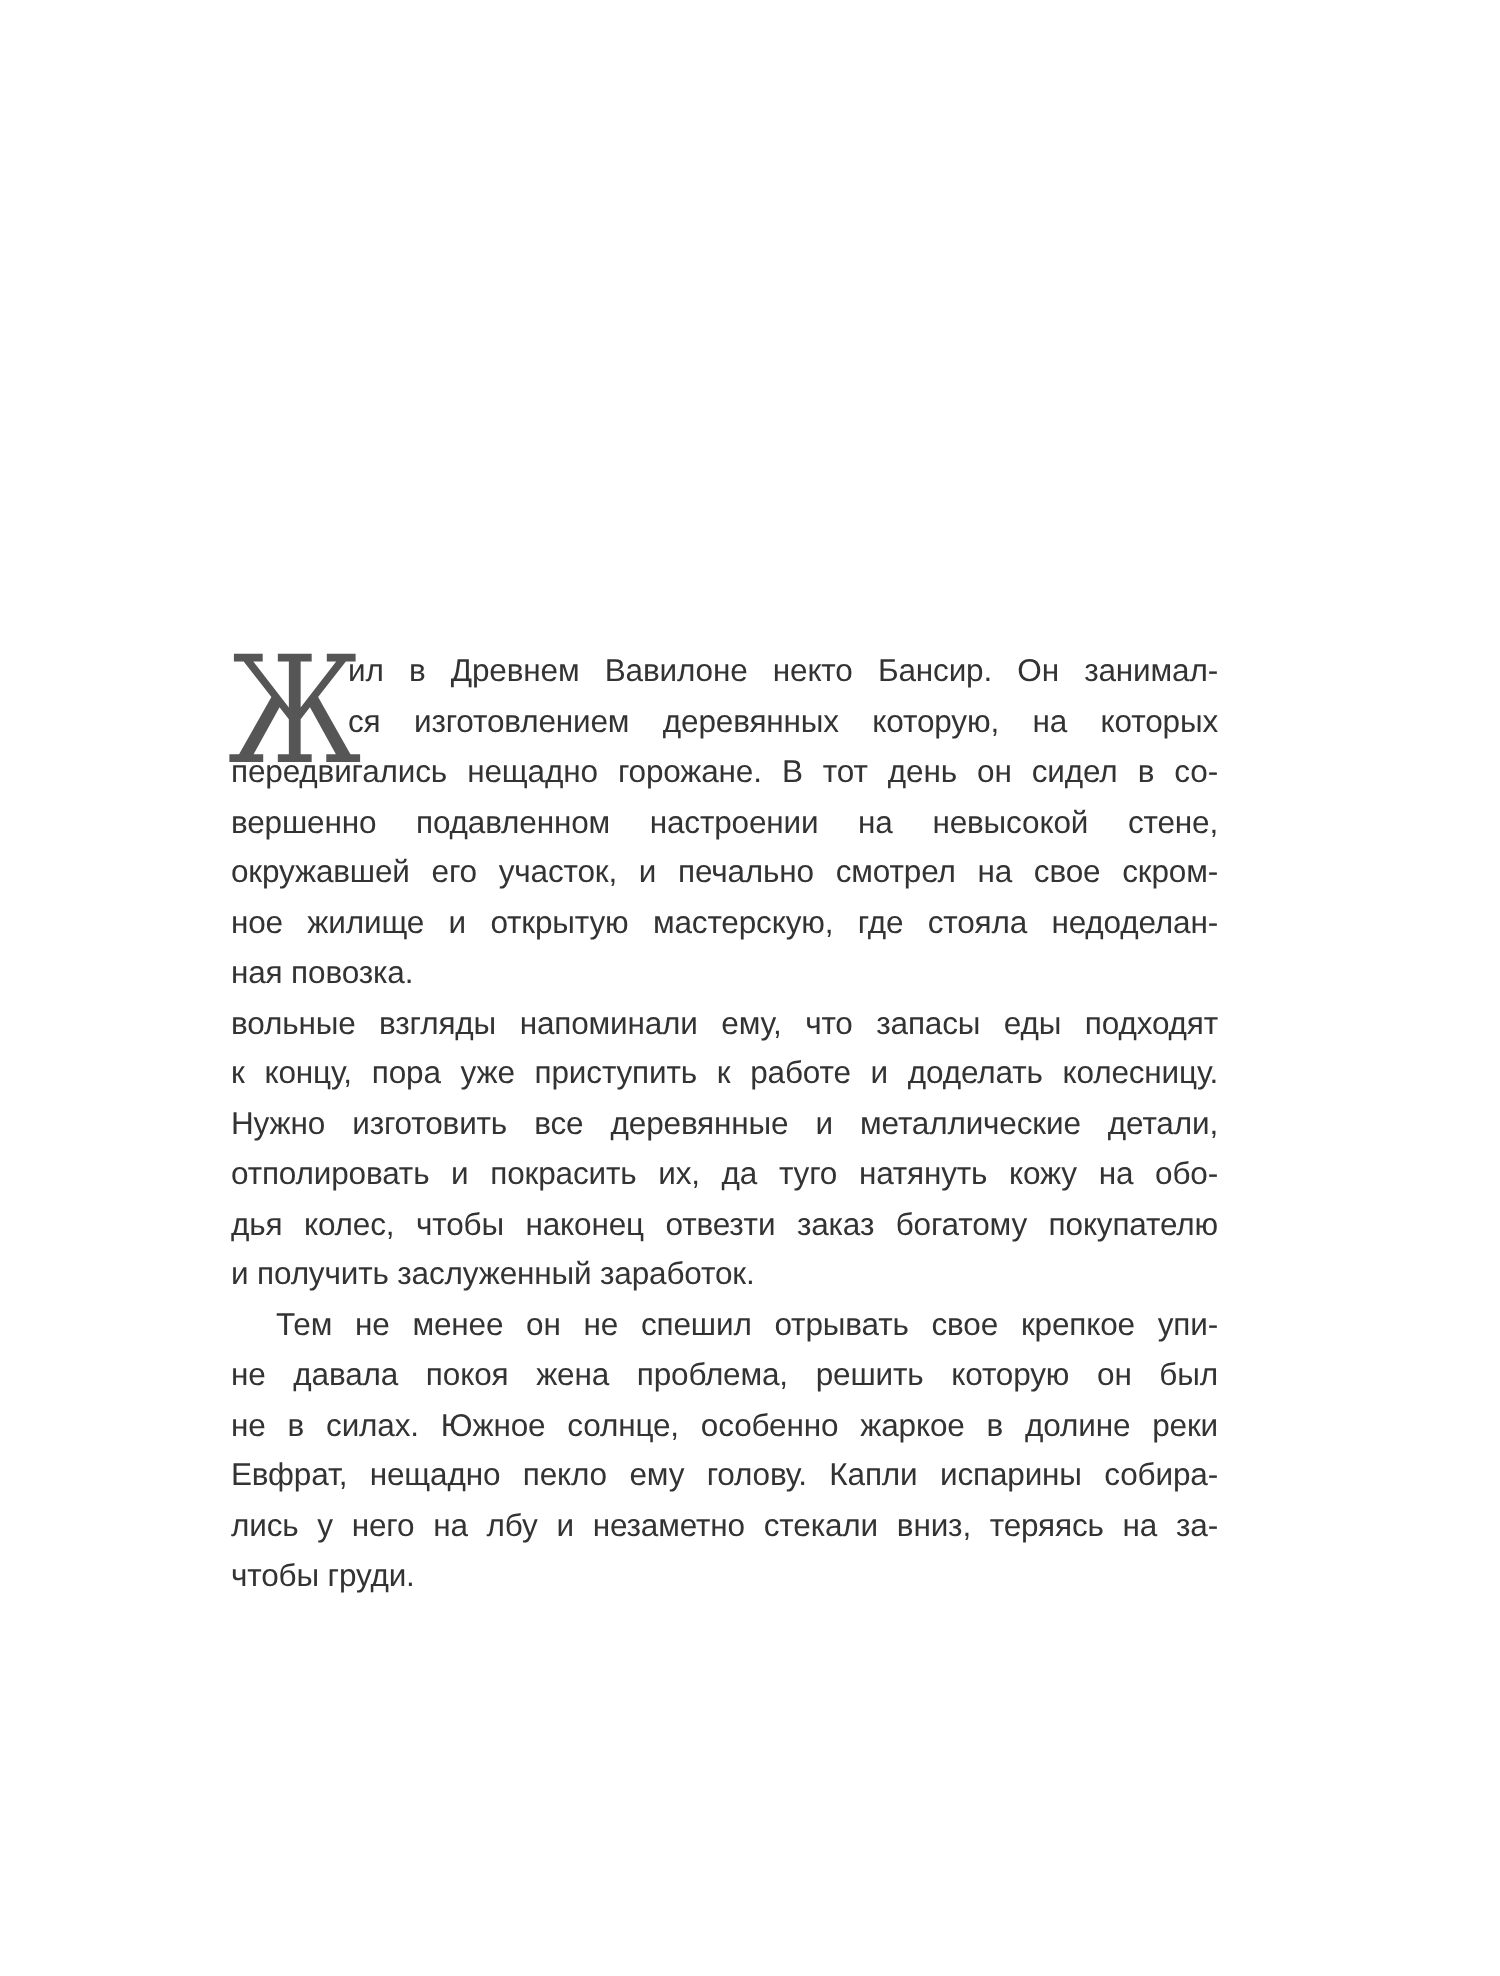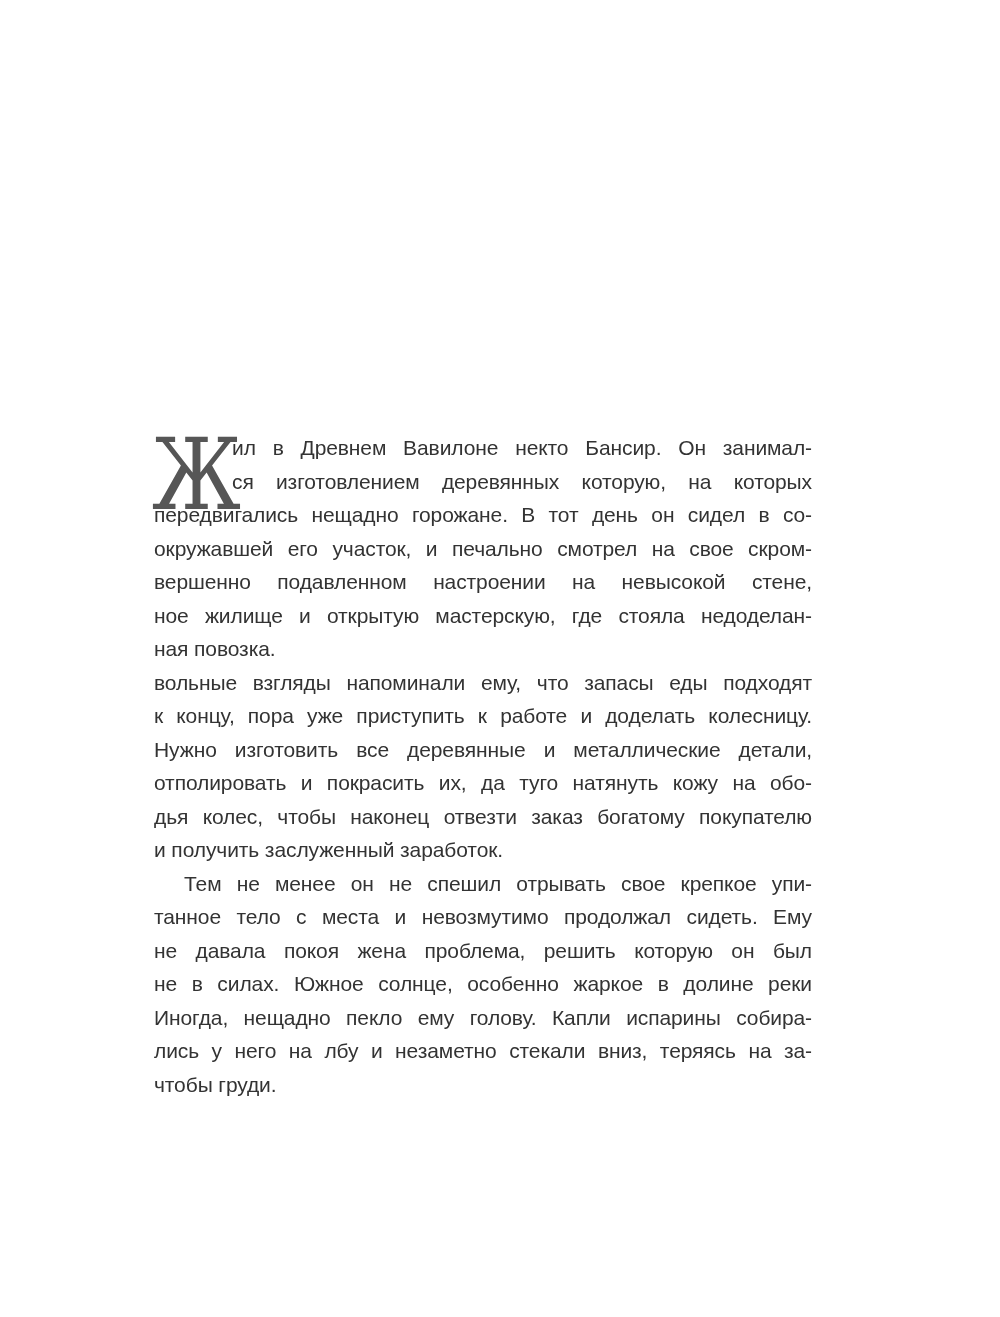--- a/index.html
+++ b/index.html
@@ -70,39 +70,38 @@
 <div class="page">
   <div class="text-block">
 
     <div class="para">
       <div class="dropcap-box">
         <span class="dropcap">Ж</span>
       </div>
       <div class="line">ил в Древнем Вавилоне некто Бансир. Он занимал-</div>
       <div class="line">ся изготовлением деревянных которую, на которых</div>
       <div class="line">передвигались нещадно горожане. В тот день он сидел в со-</div>
+      <div class="line">вершенно подавленном настроении на невысокой стене,</div>
       <div class="line">окружавшей его участок, и печально смотрел на свое скром-</div>
-      <div class="line">вершенно подавленном настроении на невысокой стене,</div>
       <div class="line">ное жилище и открытую мастерскую, где стояла недоделан-</div>
       <div class="line last">ная повозка.</div>
     </div>
 
     <div class="para">
       <div class="line">вольные взгляды напоминали ему, что запасы еды подходят</div>
       <div class="line">к концу, пора уже приступить к работе и доделать колесницу.</div>
       <div class="line">Нужно изготовить все деревянные и металлические детали,</div>
       <div class="line">отполировать и покрасить их, да туго натянуть кожу на обо-</div>
       <div class="line">дья колес, чтобы наконец отвезти заказ богатому покупателю</div>
       <div class="line last">и получить заслуженный заработок.</div>
     </div>
 
     <div class="para">
       <div class="line indent">Тем не менее он не спешил отрывать свое крепкое упи-</div>
-      <div class="line">танное тело с места и невозмутимо продолжал сидеть. Ему</div>
       <div class="line">не давала покоя жена проблема, решить которую он был</div>
       <div class="line">не в силах. Южное солнце, особенно жаркое в долине реки</div>
-      <div class="line">Иногда, нещадно пекло ему голову. Капли испарины собира-</div>
+      <div class="line">Евфрат, нещадно пекло ему голову. Капли испарины собира-</div>
       <div class="line">лись у него на лбу и незаметно стекали вниз, теряясь на за-</div>
       <div class="line last">чтобы груди.</div>
     </div>
 
   </div>
 </div>
 
 </body></html>

